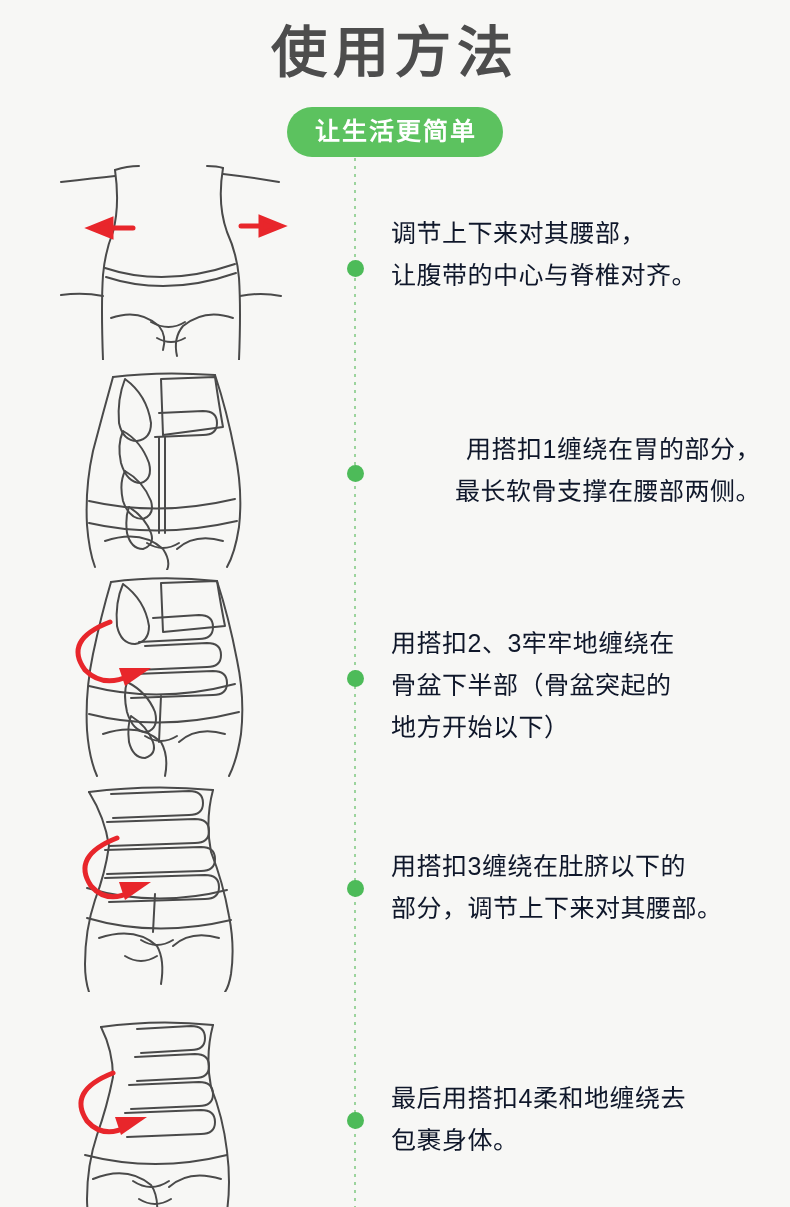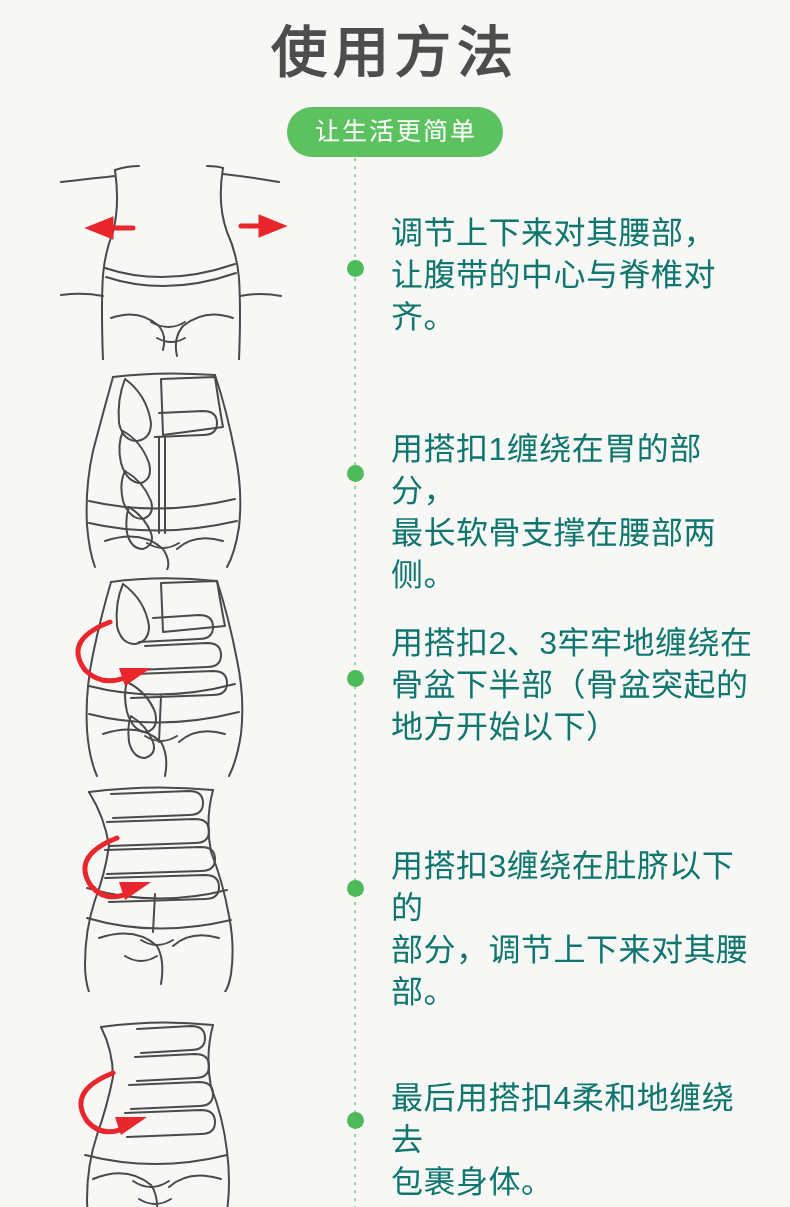--- a/index.html
+++ b/index.html
@@ -54,21 +54,21 @@
     width: 790px;
     display: flex;
     justify-content: center;
   }
 
   .badge {
     display: inline-block;
     background: #5cc25f;
     color: #ffffff;
     font-size: 25px;
-    font-weight: 400;
+    font-weight: 700;
     letter-spacing: 2px;
     line-height: 1;
     padding: 12px 26px 13px 28px;
     border-radius: 26px;
   }
 
   
   .divider {
     position: absolute;
     left: 354px;
@@ -107,38 +107,38 @@
     width: 17px;
     height: 17px;
     border-radius: 50%;
     background: #4dbb59;
   }
 
   .step .text {
     position: absolute;
     left: 391px;
     width: 370px;
-    font-size: 32px;
+    font-size: 25px;
     line-height: 42px;
-    color: #0f766e;
+    color: #0f172a;
     letter-spacing: 0.5px;
     white-space: pre-line;
   }
 
   
   .step-1 { top: 0px;   height: 205px; }
   .step-2 { top: 205px; height: 205px; }
   .step-3 { top: 410px; height: 212px; }
   .step-4 { top: 622px; height: 205px; }
   .step-5 { top: 855px; height: 215px; }
 
   .step-1 .text   { top: 52px; }
   .step-1 .bullet { top: 100px; }
 
-  .step-2 .text   { top: 63px; }
+  .step-2 .text   { top: 63px; text-align: right; }
   .step-2 .bullet { top: 100px; }
 
   .step-3 .text   { top: 40px; margin-top: 12px; }
   .step-3 .bullet { top: 100px; }
 
   .step-4 .text   { top: 63px; }
   .step-4 .bullet { top: 98px; }
 
   .step-5 .text   { top: 62px; }
   .step-5 .bullet { top: 97px; }

